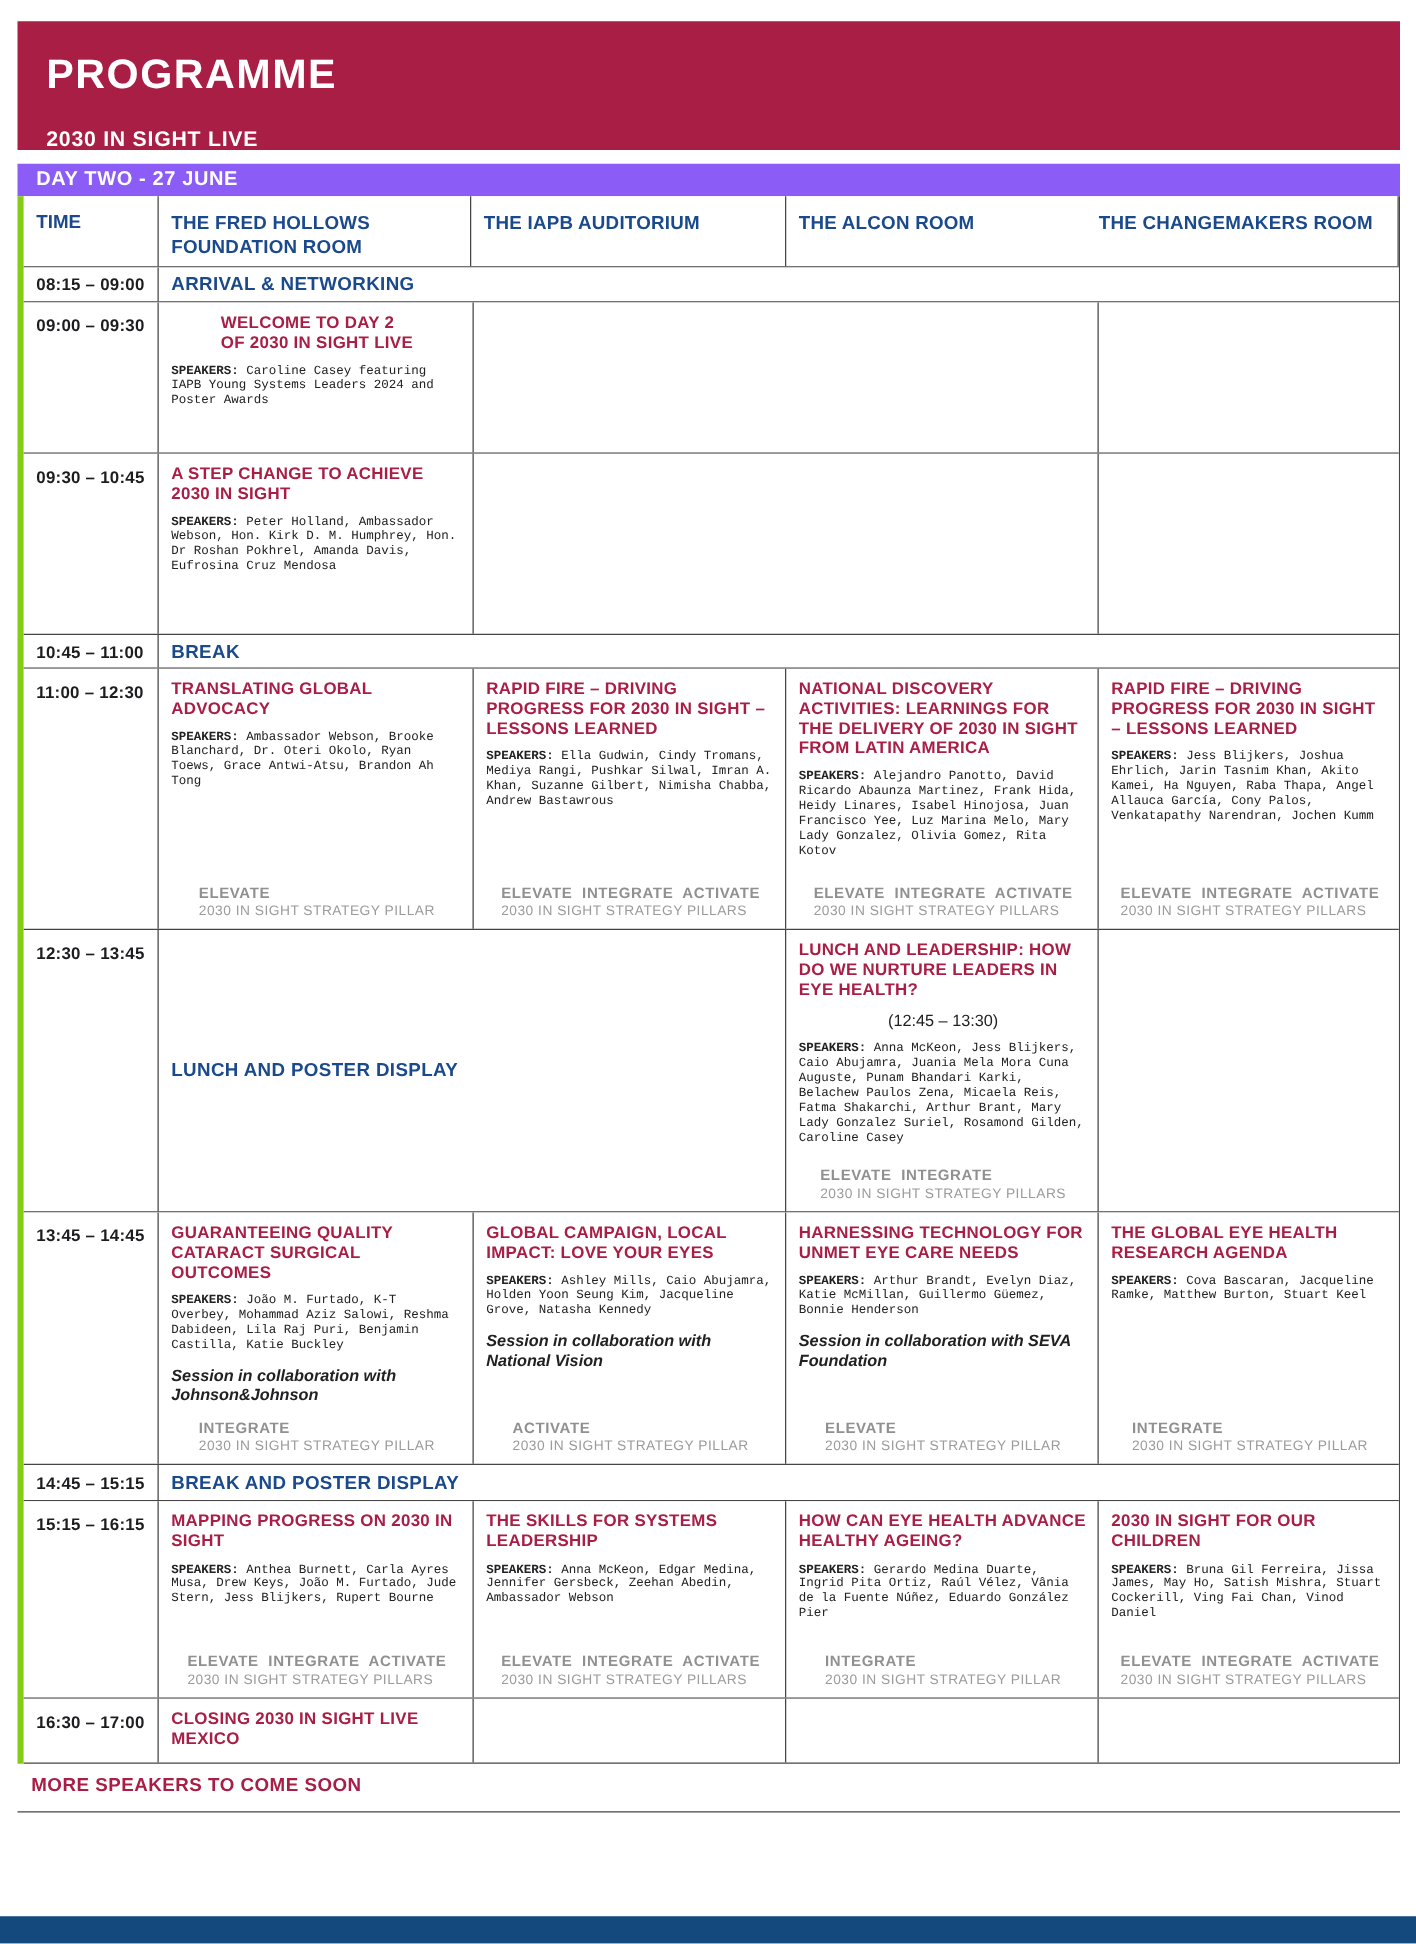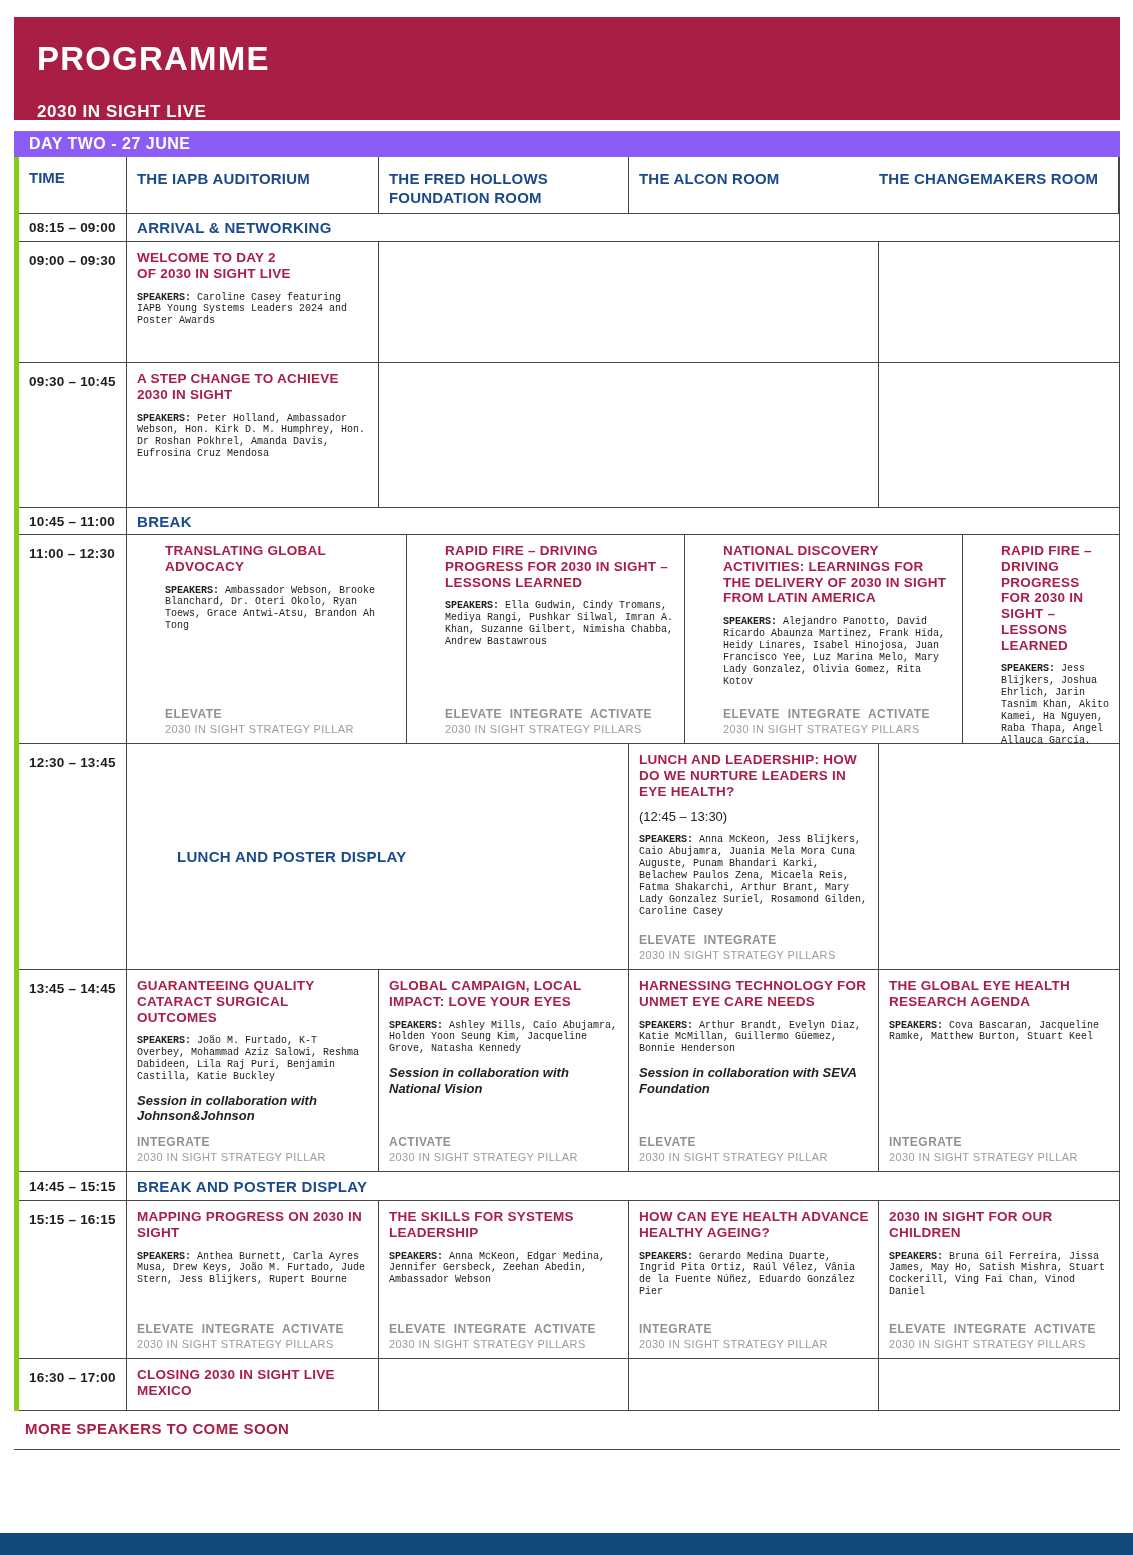--- a/index.html
+++ b/index.html
@@ -20,55 +20,55 @@
   .trow{display:flex;box-sizing:border-box;border-bottom:1px solid #454545;align-items:stretch;background:#fff;}
   .c-time{box-sizing:border-box;width:108px;flex:none;border-right:1px solid #454545;
           padding:11px 4px 0 10px;font-size:13.5px;font-weight:700;color:#1d1d20;letter-spacing:.2px;}
   .trow-center .c-time{display:flex;align-items:center;padding-top:0;}
   .c-head{box-sizing:border-box;border-right:1px solid #454545;padding:12px 8px 0 10px;
           font-size:15px;font-weight:800;letter-spacing:.2px;color:#1A4A8C;line-height:1.28;}
   .c-head-time{box-sizing:border-box;width:108px;flex:none;border-right:1px solid #454545;
           padding:12px 4px 0 10px;font-size:15px;font-weight:800;color:#1A4A8C;}
   .c-rowlabel{flex:1;padding-left:10px;display:flex;align-items:center;
           font-size:15px;font-weight:800;letter-spacing:.3px;color:#1A4A8C;}
-  .ccell{box-sizing:border-box;border-right:1px solid #454545;flex:none;}
+  .ccell{box-sizing:border-box;border-right:1px solid #454545;flex:none;align-items:center;}
   .clast{border-right:none;flex:1;}
   .c-session{display:flex;flex-direction:column;padding:8px 8px 8px 10px;overflow:hidden;}
   .s-title{color:#A81E45;font-size:13.5px;font-weight:800;line-height:1.17;letter-spacing:.25px;white-space:pre-line;}
   .s-timenote{font-size:13px;margin-top:10px;color:#212124;}
   .s-speakers{margin:10px 0 0 0;font-size:10px;line-height:1.19;color:#212124;font-family:Liberation Mono, monospace;}
   .sp-label{font-weight:800;}
   .s-collab{margin-top:10px;font-style:italic;font-weight:700;font-size:13px;line-height:1.19;color:#212124;}
   .pillars{margin-top:auto;padding-top:6px;}
   .p1{font-size:12px;font-weight:800;color:#909090;letter-spacing:.5px;white-space:pre;}
   .p2{font-size:11px;color:#9b9b9b;letter-spacing:.4px;margin-top:2px;white-space:pre;}
   .c-biglabel{display:flex;align-items:center;padding-left:10px;}
-  .rowlabel-text{font-size:15px;font-weight:800;letter-spacing:.3px;color:#1A4A8C;margin-left:40px;}
+  .rowlabel-text{font-size:15px;font-weight:800;letter-spacing:.3px;color:#1A4A8C;}
   
   .more{position:absolute;left:25px;top:1420px;font-size:15px;font-weight:800;letter-spacing:.4px;color:#A81E45;}
   .endrule{position:absolute;left:14px;top:1449px;width:1106px;height:1px;background:#454545;}
   .bottombar{position:absolute;left:0;top:1533px;width:1133px;height:22px;background:#14497D;}
 </style>
 </head>
 <body>
 
 <div class="page">
 
   <div class="banner">
     <div class="banner-title">PROGRAMME</div>
     <div class="banner-sub">2030 IN SIGHT LIVE</div>
   </div>
 
   <div class="daybar">DAY TWO - 27 JUNE</div>
 
   <div id="ptable">
     <div class="trow" style="height:57px">
       <div class="c-head-time">TIME</div>
+      <div class="c-head" style="width:250px">THE FRED HOLLOWS FOUNDATION ROOM</div>
       <div class="c-head" style="width:252px">THE IAPB AUDITORIUM</div>
-      <div class="c-head" style="width:250px">THE FRED HOLLOWS FOUNDATION ROOM</div>
       <div class="c-head clast">THE ALCON ROOM</div>
       <div class="c-head" style="width:250px">THE CHANGEMAKERS ROOM</div>
     </div>
 
   <div class="trow trow-center" style="height: 28px;">
         <div class="c-time">08:15 – 09:00</div>
         <div class="c-rowlabel">ARRIVAL &amp; NETWORKING</div>
       </div>
       <div class="trow" style="height: 121px;">
         <div class="c-time">09:00 – 09:30</div>
@@ -86,21 +86,21 @@
           <div class="s-title">A STEP CHANGE TO ACHIEVE 2030 IN SIGHT</div>
           <p class="s-speakers"><span class="sp-label">SPEAKERS:</span> <span>Peter Holland, Ambassador Webson, Hon. Kirk D. M. Humphrey, Hon. Dr Roshan Pokhrel, Amanda Davis, Eufrosina Cruz Mendosa</span></p>
         </div>
         <div class="ccell" style="width: 500px;"></div>
         <div class="ccell clast"></div>
       </div>
       <div class="trow trow-center" style="height: 27px;">
         <div class="c-time">10:45 – 11:00</div>
         <div class="c-rowlabel">BREAK</div>
       </div>
-      <div class="trow" style="height: 209px; gap: 28px;">
+      <div class="trow" style="height: 209px;">
         <div class="c-time">11:00 – 12:30</div>
         <div class="ccell c-session" style="width: 252px;">
           <div class="s-title">TRANSLATING GLOBAL ADVOCACY</div>
           <p class="s-speakers"><span class="sp-label">SPEAKERS:</span> <span>Ambassador Webson, Brooke Blanchard, Dr. Oteri Okolo, Ryan Toews, Grace Antwi-Atsu, Brandon Ah Tong</span></p>
           <div class="pillars">
             <div class="p1">ELEVATE</div>
             <div class="p2">2030 IN SIGHT STRATEGY PILLAR</div>
           </div>
         </div>
         <div class="ccell c-session" style="width: 250px;">

